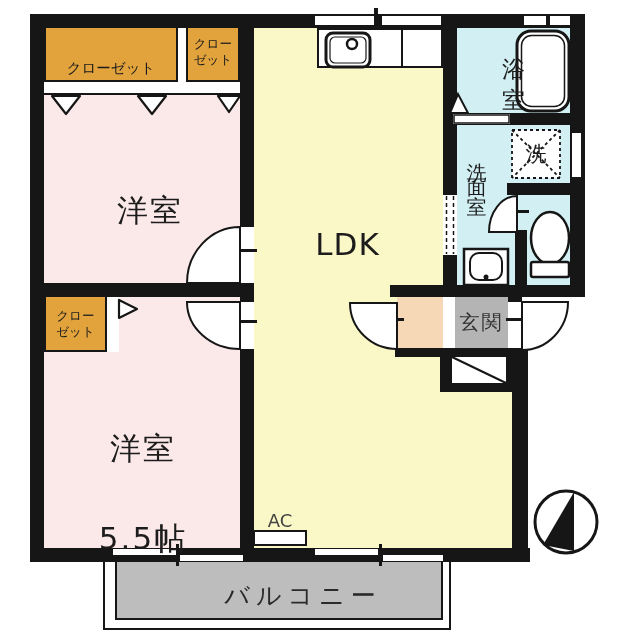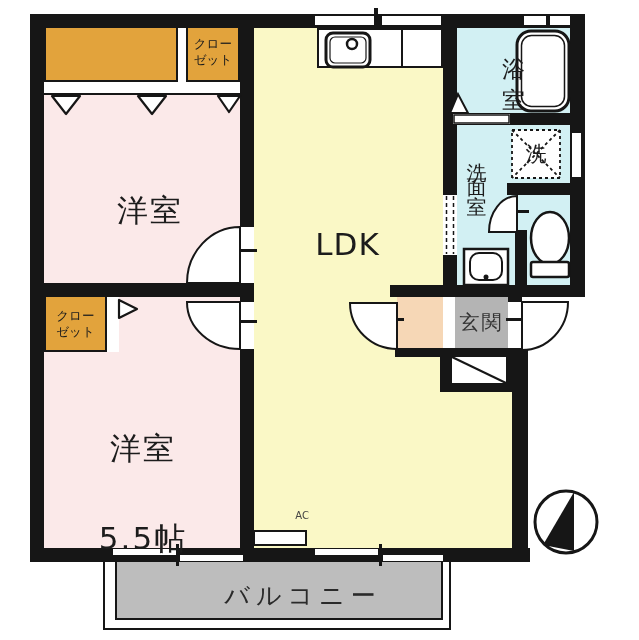--- a/index.html
+++ b/index.html
@@ -148,20 +148,23 @@
     </g>
 
     <line x1="452" y1="357" x2="506" y2="383" stroke="#161616" stroke-width="2"></line>
 
     <g>
       <circle cx="566" cy="522" r="31" fill="#fff" stroke="#161616" stroke-width="3"></circle>
       <polygon points="574,492 574,551 543,545" fill="#161616"></polygon>
     </g>
   </svg>
 
+  <div class="lb" style="left:46px;top:24px;width:130px;height:56px;font-size:14.5px;">
+    <span class="center" style="width:100%;height:100%;">クローゼット</span>
+  </div>
   <div class="lb center" style="left:188px;top:24px;width:50px;height:56px;font-size:12.5px;line-height:16px;">クロー
 ゼット</div>
   <div class="lb center" style="left:46px;top:297px;width:59px;height:53px;font-size:12.5px;line-height:16px;">クロー
 ゼット</div>
 
   <div class="lb" style="left:55px;top:143px;width:190px;text-align:center;font-size:31px;line-height:45px;letter-spacing:2px;">
     <div>洋室</div>
   </div>
 
   <div class="lb" style="left:48px;top:381px;width:190px;text-align:center;font-size:31px;line-height:45px;letter-spacing:2px;">
@@ -176,15 +179,15 @@
   <div class="lb" style="left:458px;top:54px;width:80px;text-align:center;font-size:23px;letter-spacing:5px;padding-left:36px;">浴室</div>
 
   <div class="lb" style="left:464px;top:147px;height:145px;font-size:20px;letter-spacing:16px;writing-mode:vertical-rl;text-orientation:upright;">洗面室</div>
 
   <div class="lb center" style="left:512px;top:130px;width:48px;height:48px;font-size:21px;">洗</div>
 
   <div class="lb" style="left:454px;top:309px;width:55px;text-align:center;font-size:20px;letter-spacing:2px;color:#333;">玄関</div>
 
   <div class="lb" style="left:115px;top:579px;width:376px;text-align:center;font-size:25px;letter-spacing:6px;color:#2a2a2a;">バルコニー</div>
 
-  <div class="lb" style="left:251px;top:510px;width:58px;text-align:right;font-size:10px;color:#444;">AC</div>
+  <div class="lb" style="left:251px;top:510px;width:58px;text-align:center;font-size:18px;color:#444;">AC</div>
 
 </div>
 
 </body></html>

